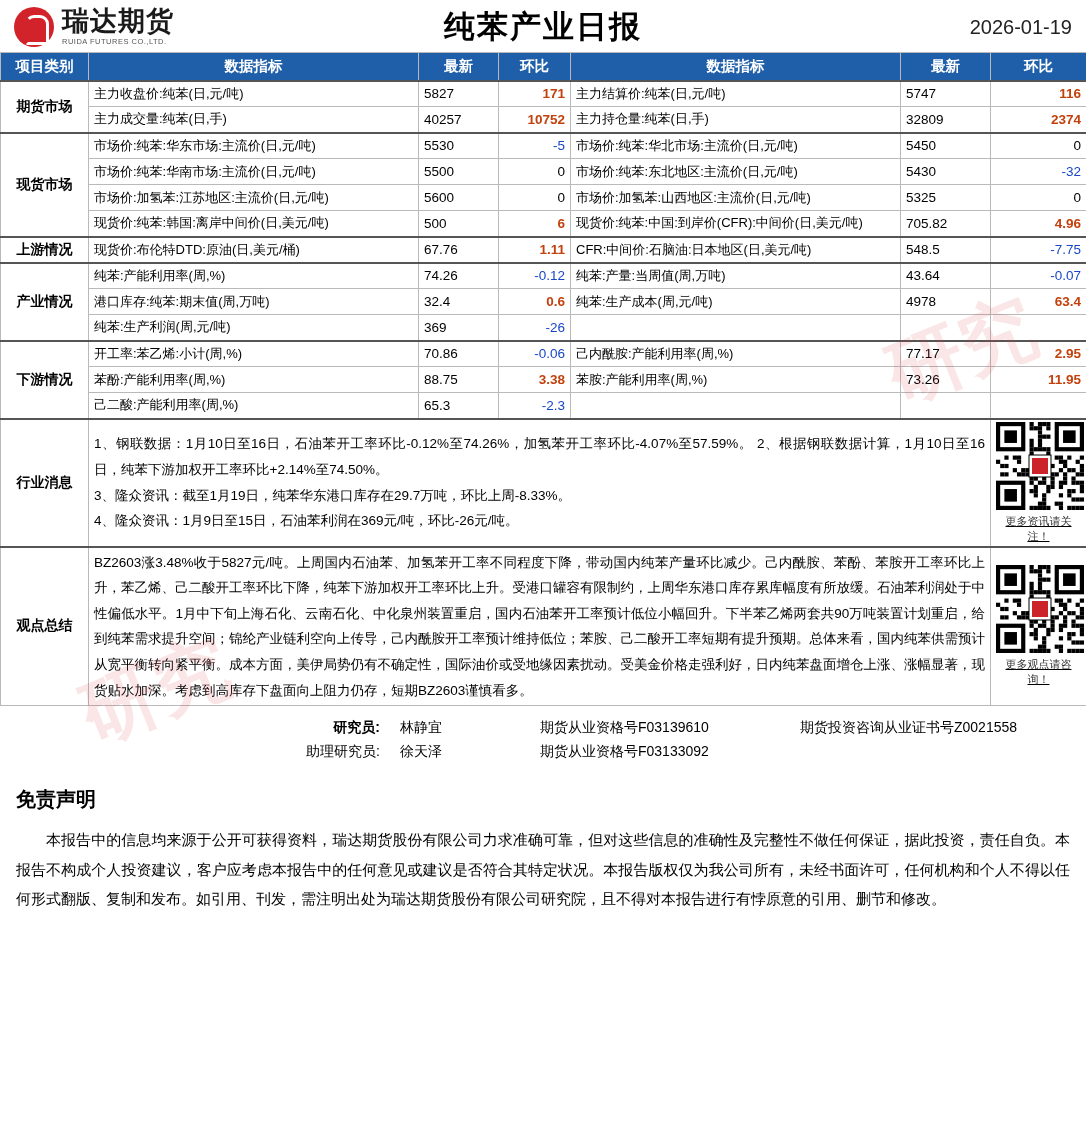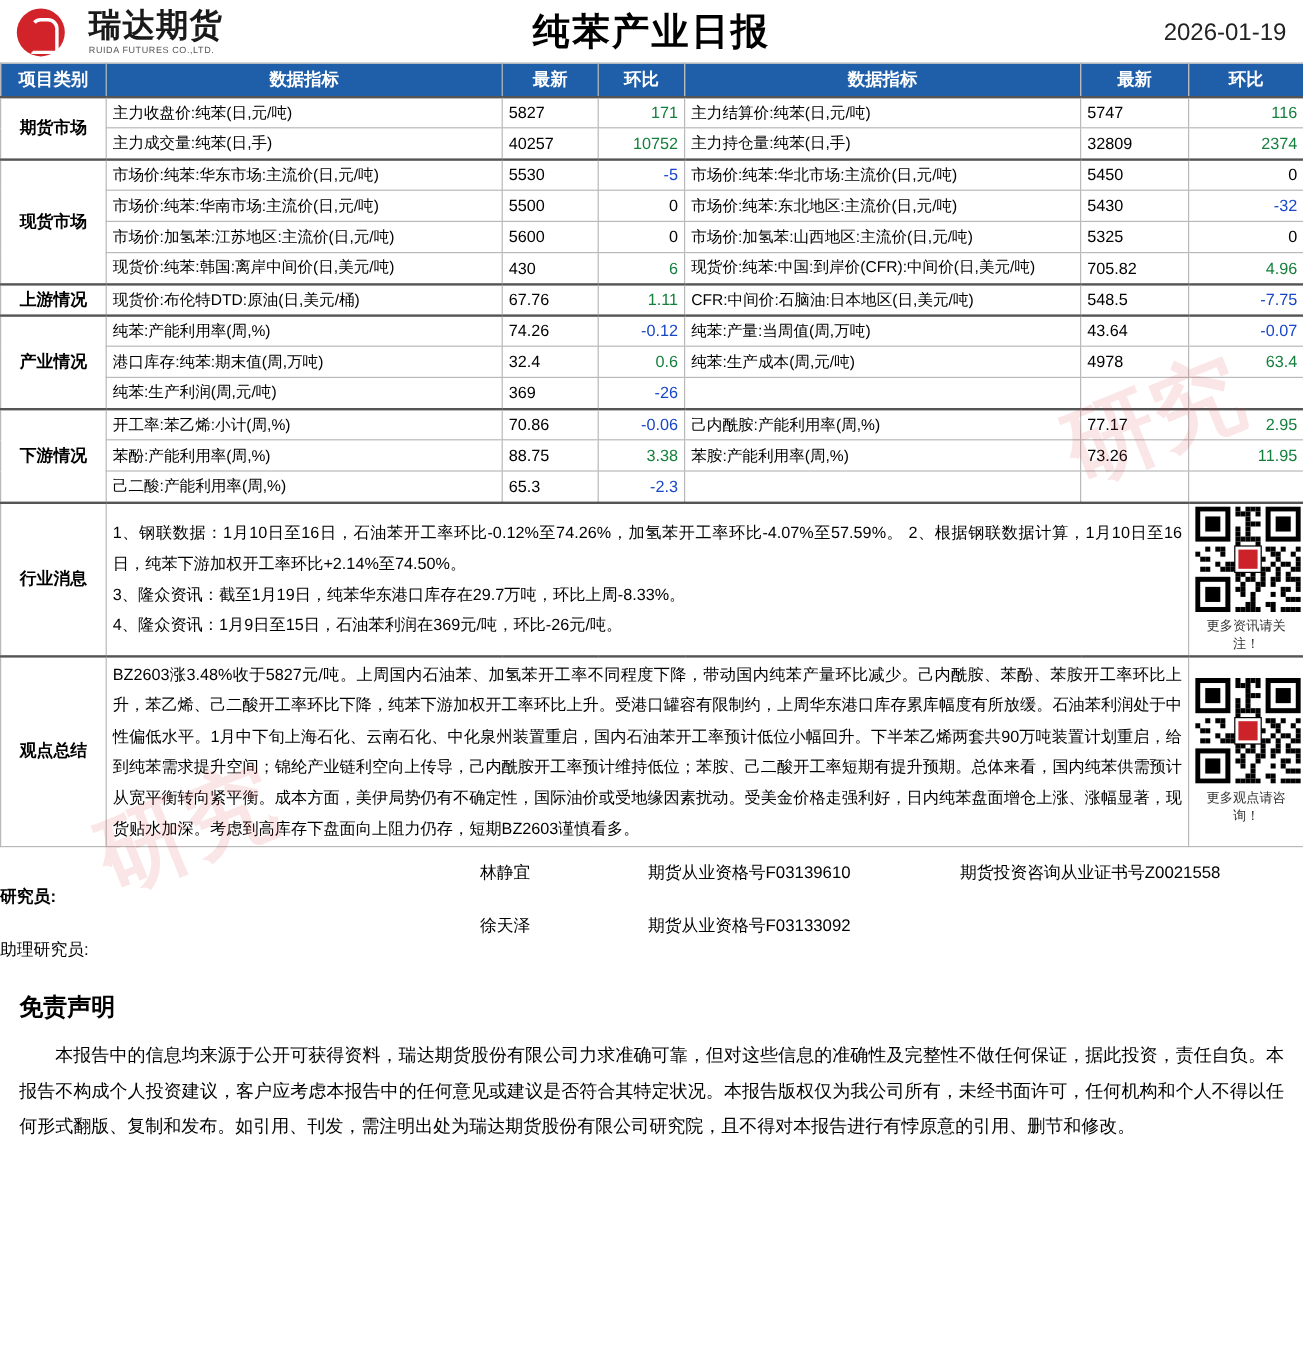--- a/index.html
+++ b/index.html
@@ -11,21 +11,21 @@
     color:#000;
     font-size:13px;
   }
   .page { width:1086px; position:relative; }
 
   
   .header {
     display:flex; align-items:center; justify-content:space-between;
     padding:6px 14px 4px 14px;
   }
-  .logo-wrap { display:flex; align-items:center; gap:20px; width:270px; }
+  .logo-wrap { display:flex; align-items:center; gap:8px; width:270px; }
   .logo-mark {
     width:40px; height:40px; border-radius:50%;
     background:#d2232a; position:relative; flex:none;
   }
   .logo-mark:before{
     content:""; position:absolute; left:11px; top:8px;
     width:18px; height:24px; border:3px solid #fff; border-radius:9px 9px 3px 3px;
     border-left-color:transparent;
   }
   .logo-text { line-height:1; }
@@ -43,40 +43,40 @@
   thead th {
     background:#1f5fa9; color:#fff; font-weight:bold; font-size:14.5px;
     text-align:center; height:28px; border-color:#1f5fa9;
   }
   .cat {
     text-align:center; font-weight:bold; font-size:14px; background:#fff;
   }
   .ind { font-size:13px; text-align:left; }
   .num { text-align:left; font-size:13.5px; padding-right:10px; }
   .chg { text-align:right; font-size:13.5px; padding-right:10px; }
-  .up { color:#15803d; }
+  .up { color:#c2410c;font-weight:bold; }
   .down { color:#1846c8; }
   .flat { color:#000; }
   .rowtall td { height:26px; }
 
   
   tr.sec-top > td { border-top:2px solid #555; }
 
   
   .news-cat, .sum-cat { text-align:center; font-weight:bold; font-size:14px; }
   .news-body { font-size:13.5px; line-height:1.9; padding:8px 10px; text-align:justify;margin-top:23px; }
-  .qr-cell { text-align:center; padding:6px 4px 4px 4px; }
+  .qr-cell { text-align:center; padding:6px 4px 4px 4px;text-decoration:underline; }
   .qr-inner { position:relative; width:88px; height:88px; margin:0 auto; }
   .qr-inner svg { display:block; }
   .qr-cap { font-size:11px; color:#333; margin-top:4px; }
 
   
   .researchers { padding:10px 0 4px 0; }
   .res-row { display:flex; font-size:14px; padding:3px 0; }
-  .res-label { width:400px; font-weight:bold; padding-right:20px;margin-top:20px; }
+  .res-label { width:400px; text-align:right; font-weight:bold; padding-right:20px; }
   .res-label.sub { font-weight:normal; }
   .res-name { width:100px; }
   .res-cert { width:260px;margin-left:40px; }
   .res-cert2 { }
 
   
   .disc { padding:18px 16px 10px 16px; }
   .disc h2 { font-size:20px; margin:0 0 12px 0;font-family:Liberation Serif, serif; }
   .disc p { font-size:15px; line-height:1.95; margin:0; text-align:justify; text-indent:2em; }
 
@@ -165,21 +165,21 @@
         <tr class="rowtall">
           <td class="ind">市场价:加氢苯:江苏地区:主流价(日,元/吨)</td>
           <td class="num">5600</td>
           <td class="chg flat">0</td>
           <td class="ind">市场价:加氢苯:山西地区:主流价(日,元/吨)</td>
           <td class="num">5325</td>
           <td class="chg flat">0</td>
         </tr>
         <tr class="rowtall">
           <td class="ind">现货价:纯苯:韩国:离岸中间价(日,美元/吨)</td>
-          <td class="num">430</td>
+          <td class="num">500</td>
           <td class="chg up">6</td>
           <td class="ind">现货价:纯苯:中国:到岸价(CFR):中间价(日,美元/吨)</td>
           <td class="num">705.82</td>
           <td class="chg up">4.96</td>
         </tr>
         <tr class="rowtall sec-top">
           <td class="cat" rowspan="1">上游情况</td>
           <td class="ind">现货价:布伦特DTD:原油(日,美元/桶)</td>
           <td class="num">67.76</td>
           <td class="chg up">1.11</td>

